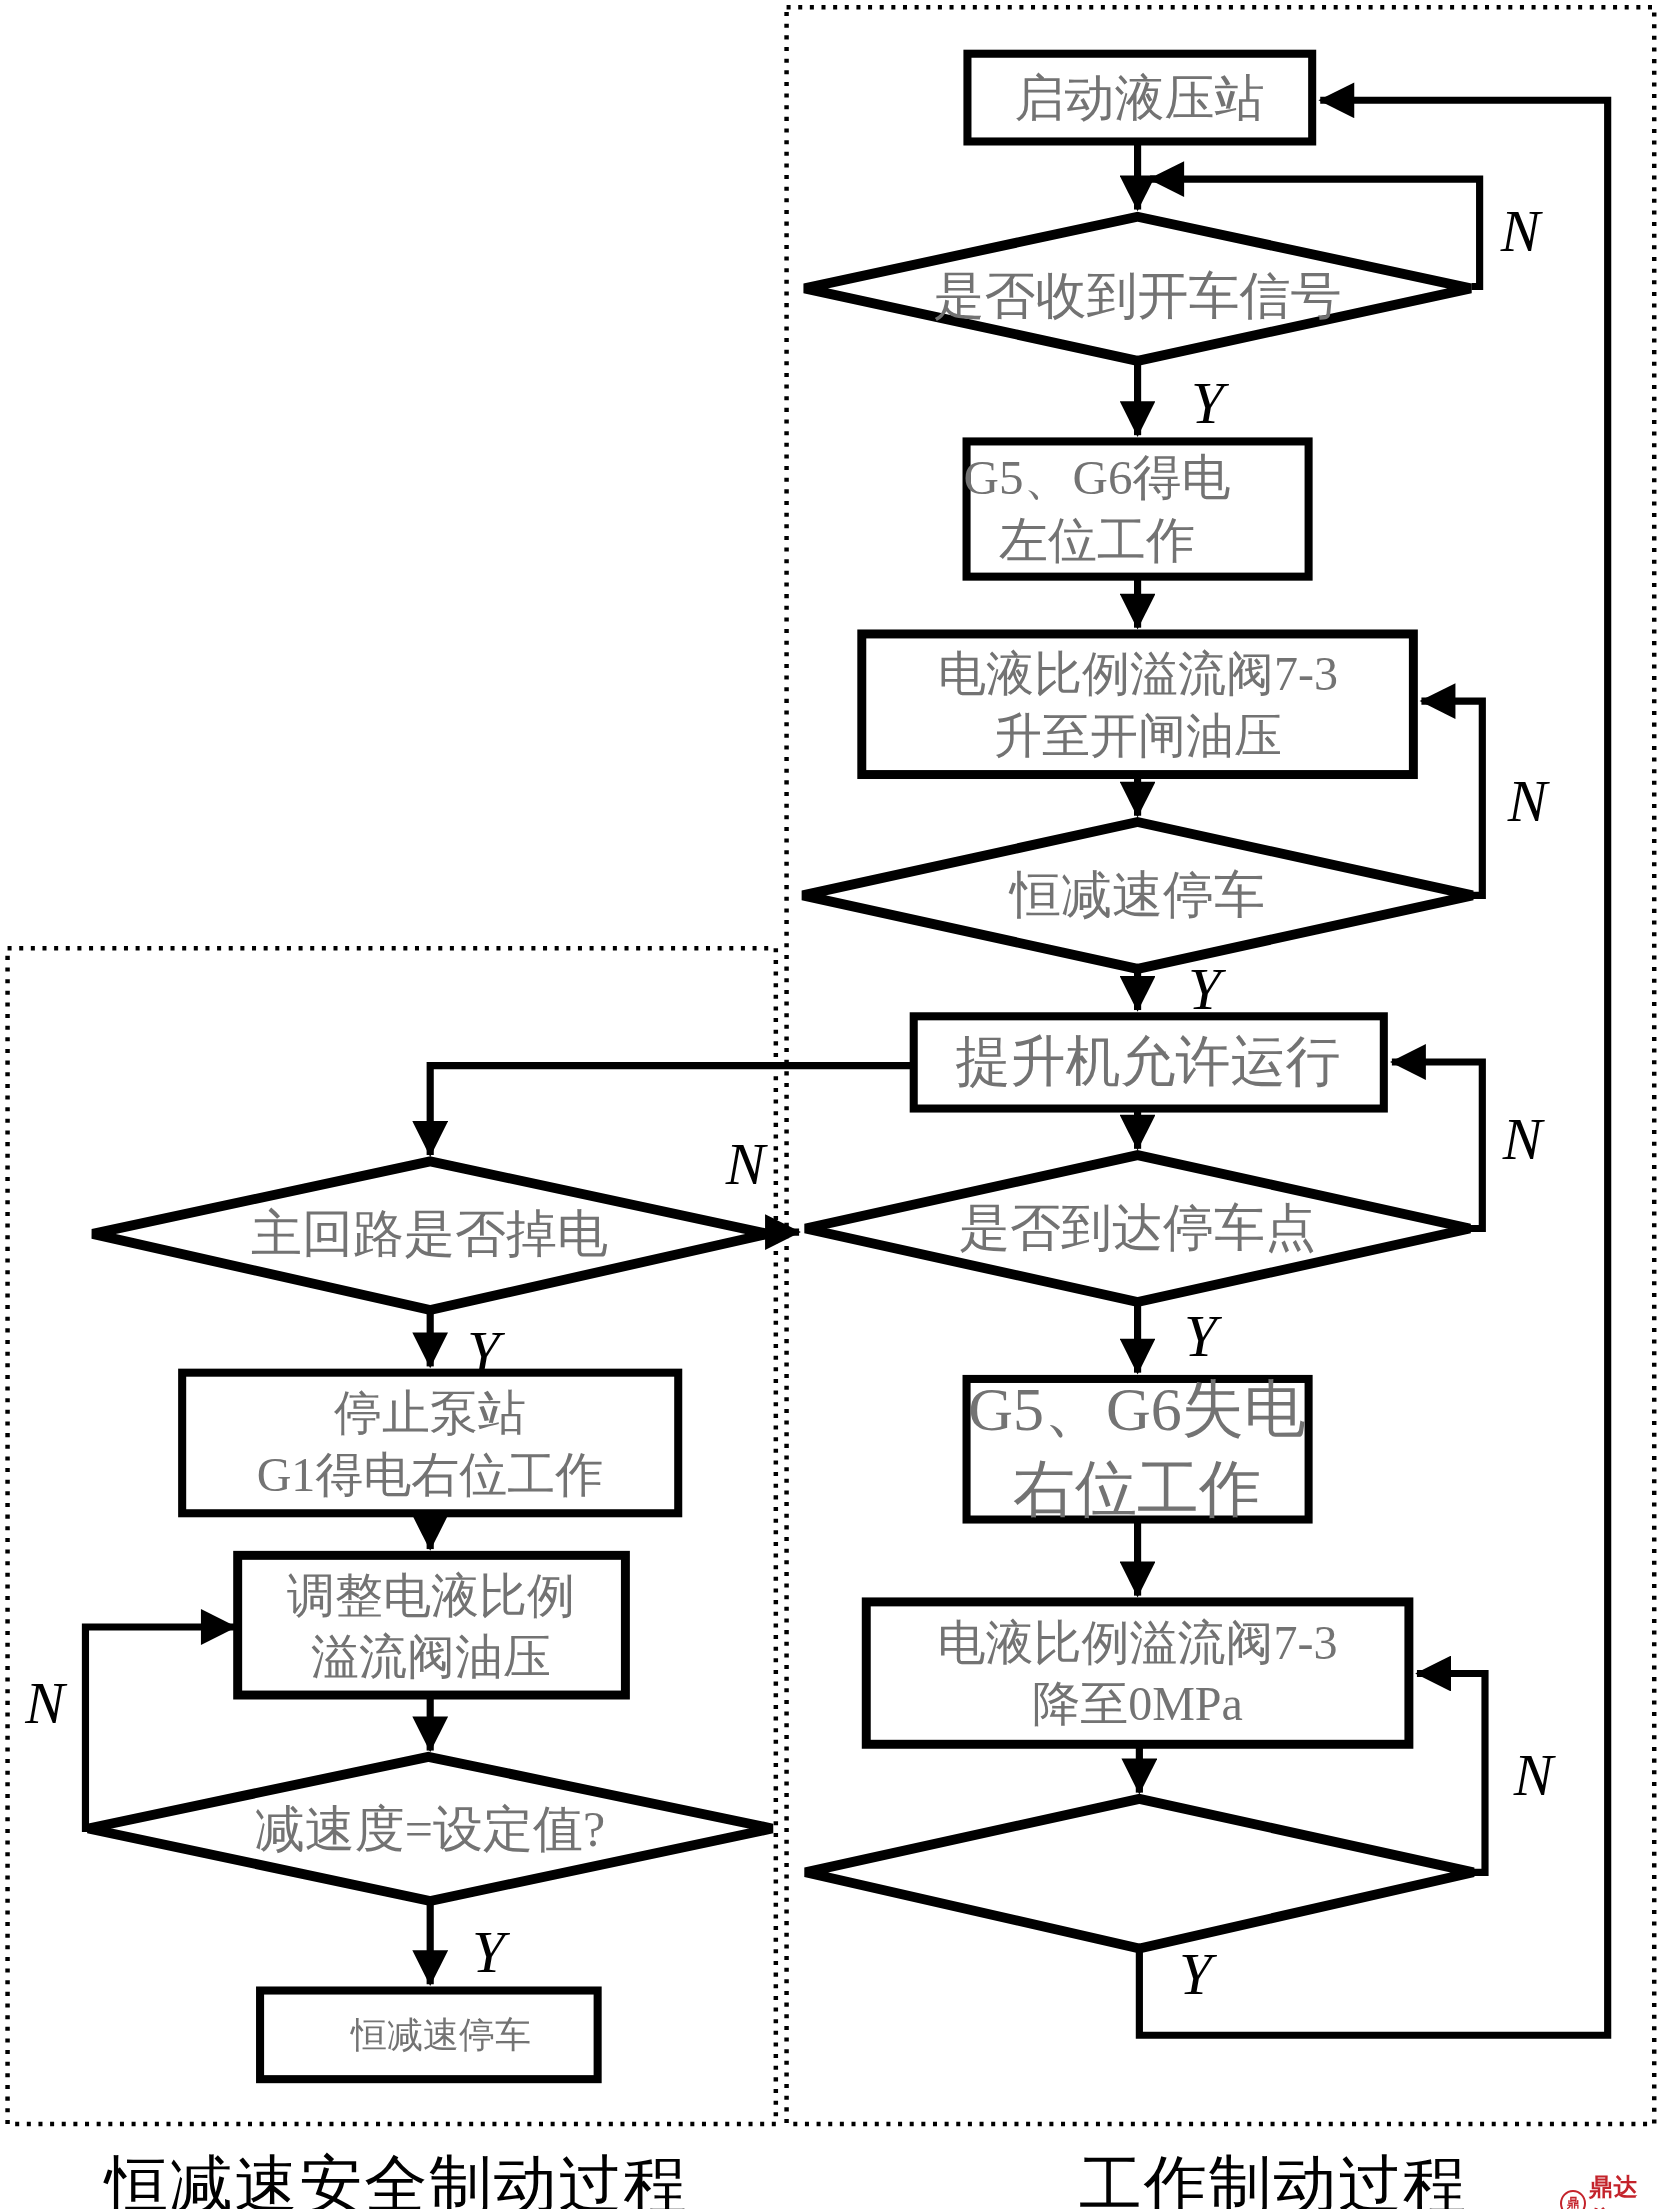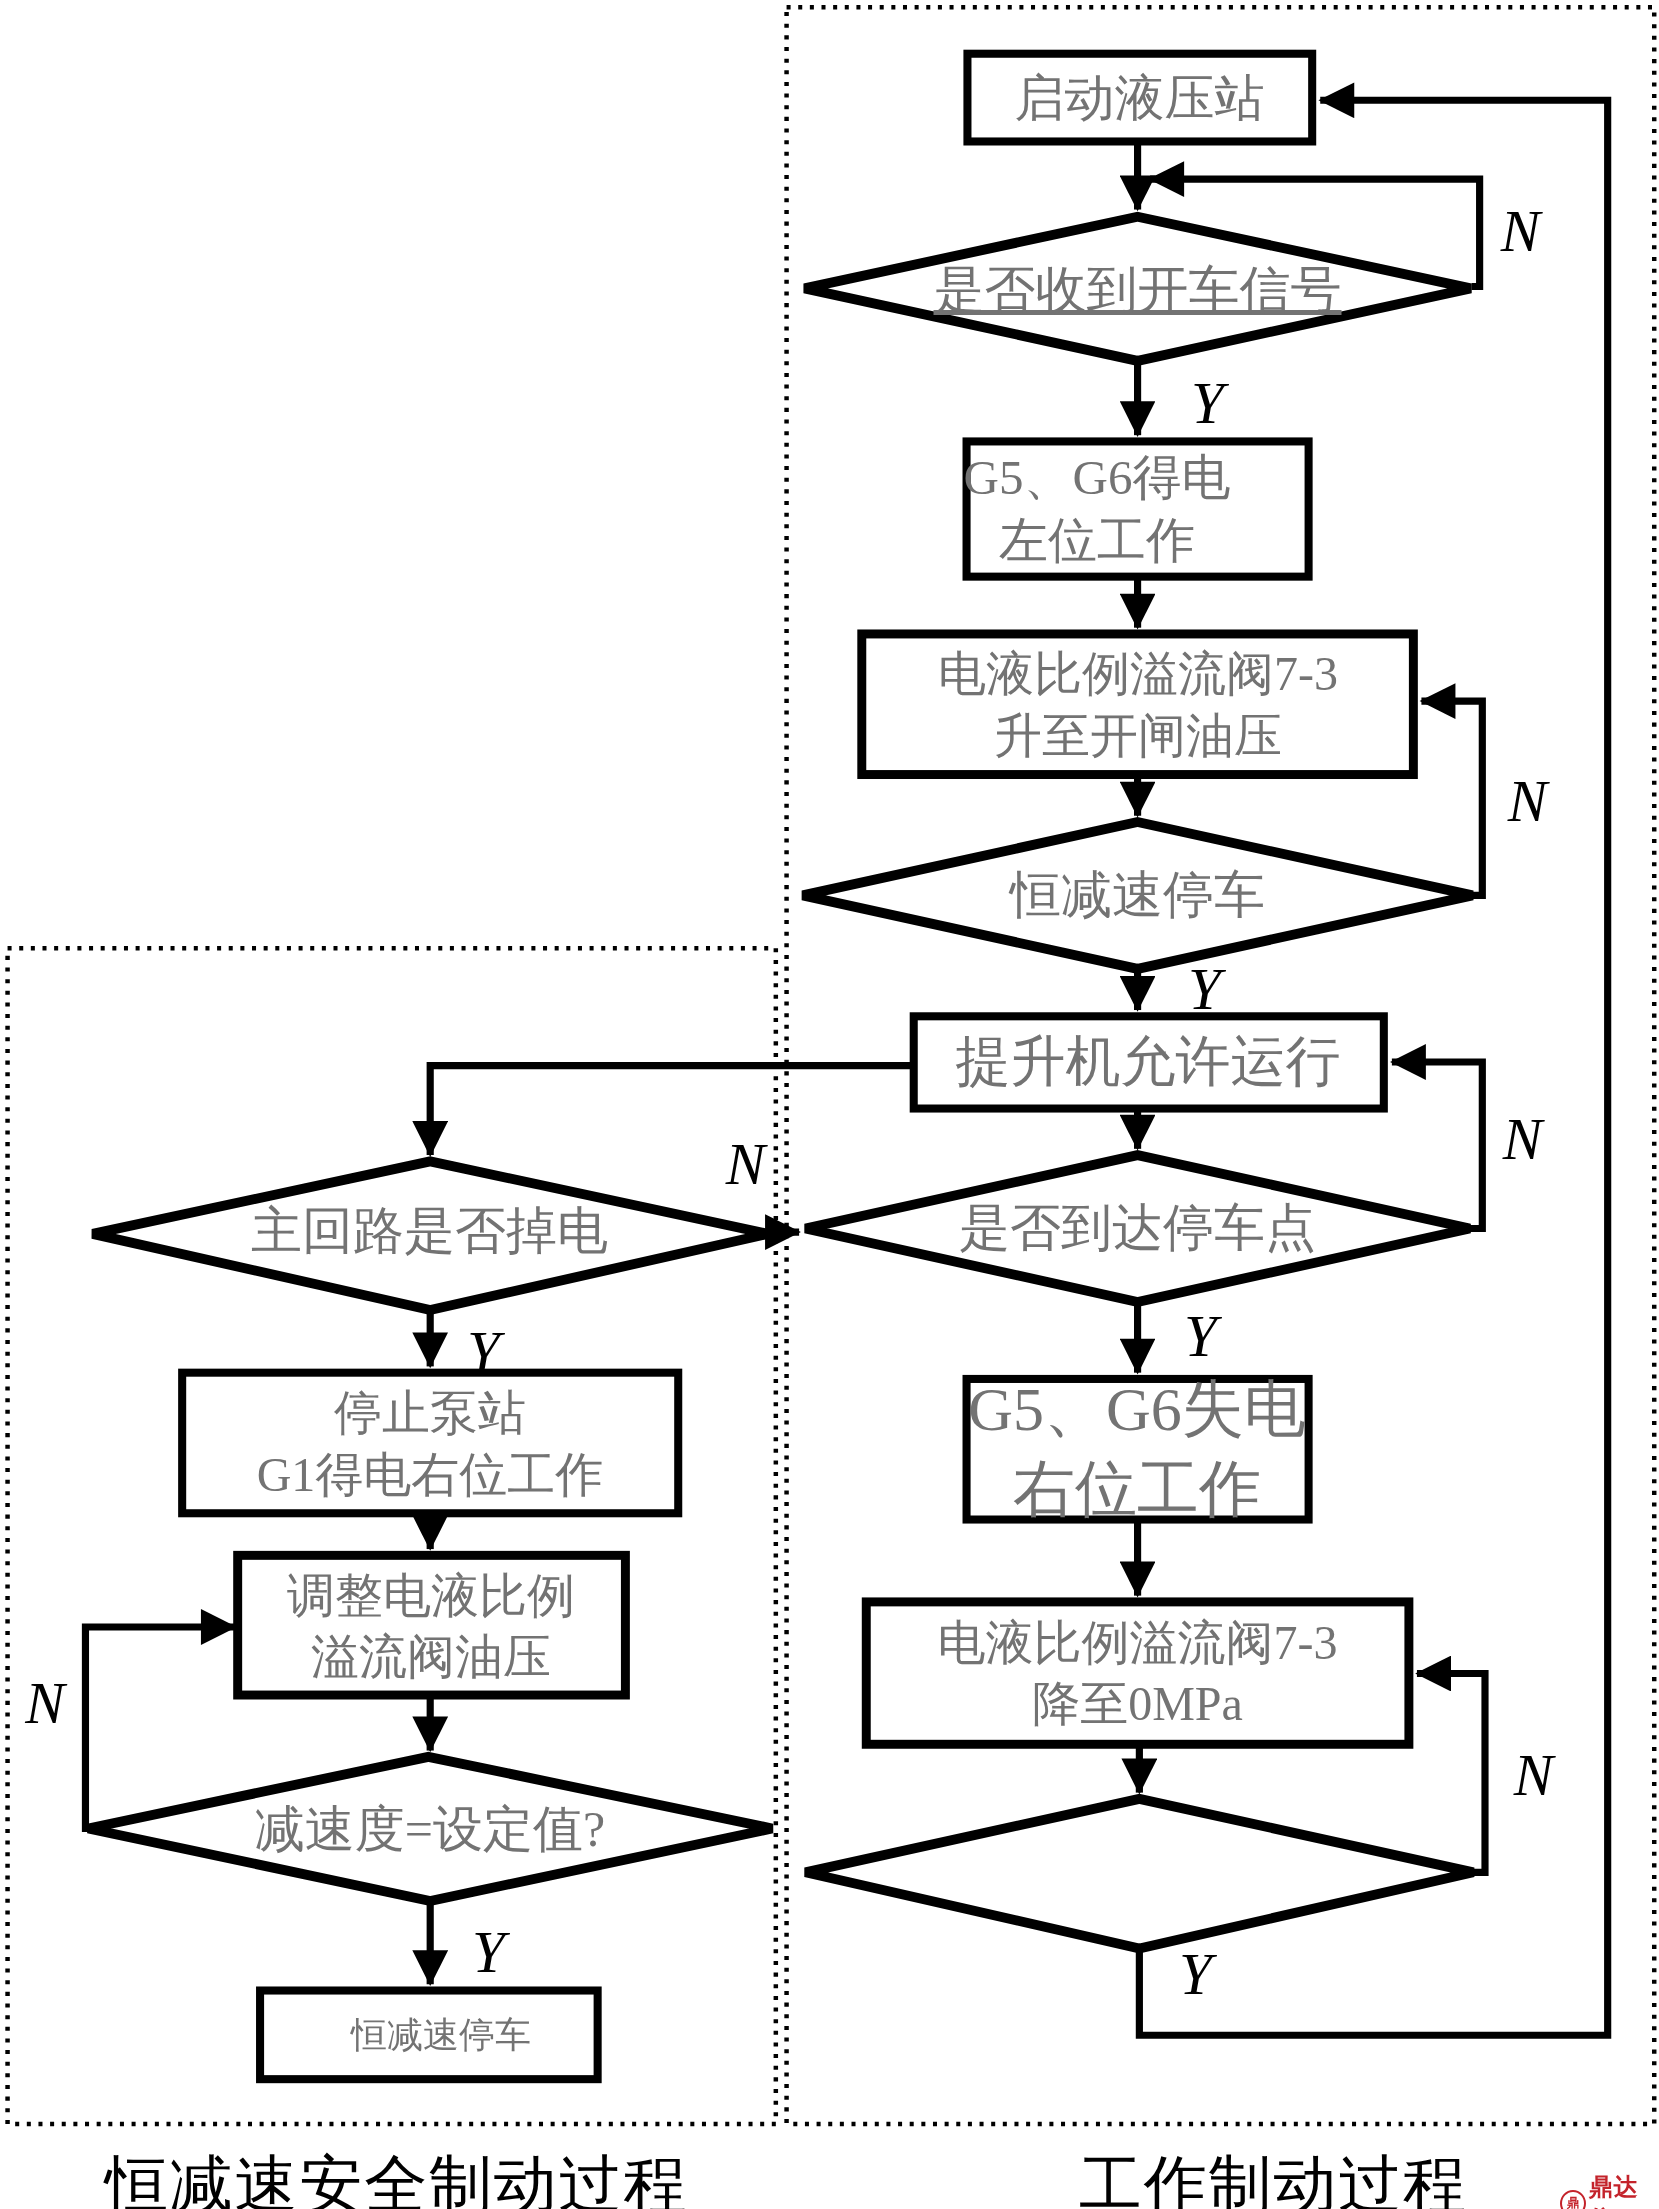--- a/index.html
+++ b/index.html
@@ -86,34 +86,34 @@
       <polygon points="1270,242 1642,322 1270,403 898,322"></polygon>
       <polygon points="1270,918 1644,1000 1270,1082 896,1000"></polygon>
       <polygon points="1270,1290 1641,1372 1270,1454 899,1372"></polygon>
       <polygon points="1272,2009 1645,2091 1272,2176 899,2091"></polygon>
       <polygon points="480,1297 857,1378 480,1463 103,1378"></polygon>
       <polygon points="478,1962 862,2042 480,2123 98,2042"></polygon>
     </g>
   </svg>
 
   <div class="lbl" style="left:967px;top:54px;width:345px;height:88px;font-size:50px;">启动液压站</div>
-  <div class="lbl" style="left:833px;top:253px;width:609px;height:75px;font-size:51px;text-decoration:underline;">是否收到开车信号</div>
+  <div class="lbl" style="left:833px;top:259px;width:609px;height:75px;font-size:51px;">是否收到开车信号</div>
   <div class="lbl" style="left:926px;top:442px;width:342px;height:135px;font-size:49px;">G5、G6得电
 左位工作</div>
   <div class="lbl" style="left:862px;top:634px;width:552px;height:141px;font-size:48px;">电液比例溢流阀7-3
 升至开闸油压</div>
   <div class="lbl" style="left:842px;top:858px;width:591px;height:75px;font-size:51px;">恒减速停车</div>
   <div class="lbl" style="left:913px;top:1016px;width:470px;height:92px;font-size:55px;">提升机允许运行</div>
   <div class="lbl" style="left:833px;top:1191px;width:609px;height:75px;font-size:51px;">是否到达停车点</div>
   <div class="lbl" style="left:966px;top:1379px;width:342px;height:141px;font-size:62px;">G5、G6失电
 右位工作</div>
   <div class="lbl" style="left:866px;top:1602px;width:543px;height:142px;font-size:48px;">电液比例溢流阀7-3
 降至0MPa</div>
 
-  <div class="lbl" style="left:92px;top:1197px;width:675px;height:75px;font-size:51px;font-family:Liberation Mono, monospace;">主回路是否掉电</div>
+  <div class="lbl" style="left:92px;top:1197px;width:675px;height:75px;font-size:51px;">主回路是否掉电</div>
   <div class="lbl" style="left:182px;top:1373px;width:496px;height:141px;font-size:48px;">停止泵站
 G1得电右位工作</div>
   <div class="lbl" style="left:237px;top:1556px;width:388px;height:140px;font-size:48px;">调整电液比例
 溢流阀油压</div>
   <div class="lbl" style="left:88px;top:1791px;width:684px;height:75px;font-size:50px;">减速度=设定值?</div>
   <div class="lbl" style="left:272px;top:1991px;width:338px;height:89px;font-size:36px;">恒减速停车</div>
 
   <div class="branch" style="left:1480px;top:191px;">N</div>
   <div class="branch" style="left:1167px;top:363px;">Y</div>
   <div class="branch" style="left:1487px;top:761px;">N</div>

